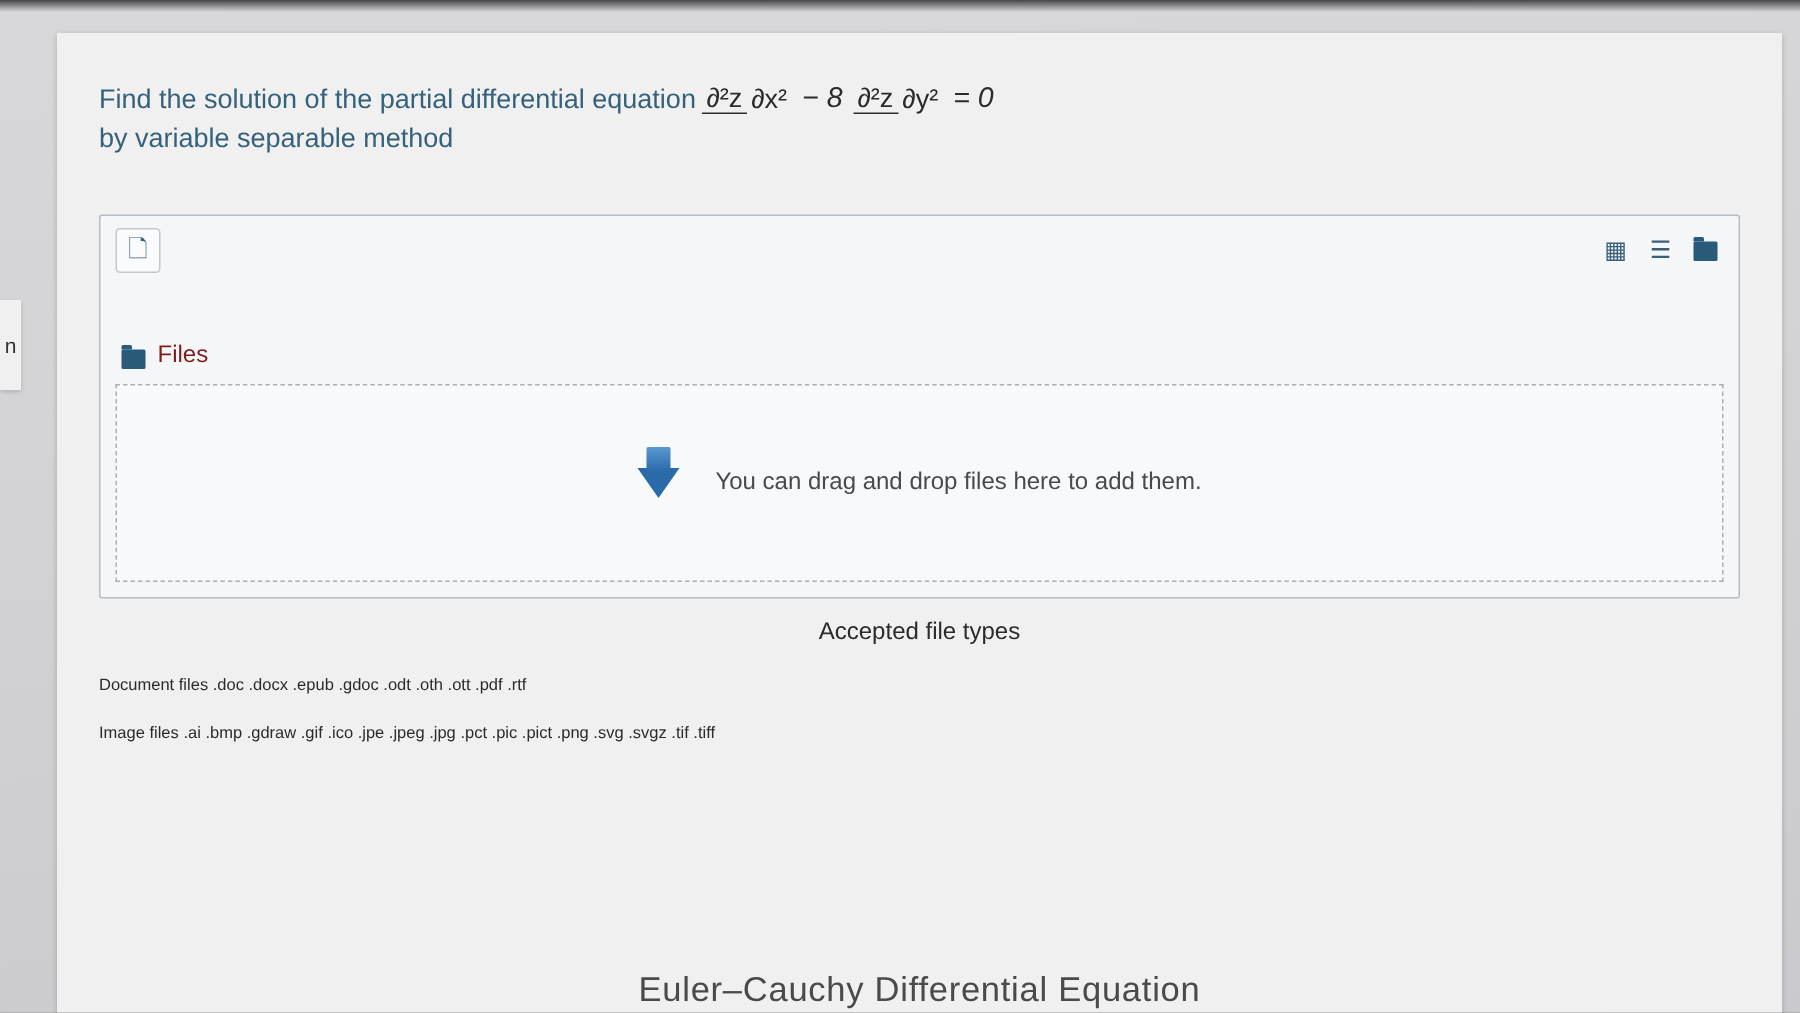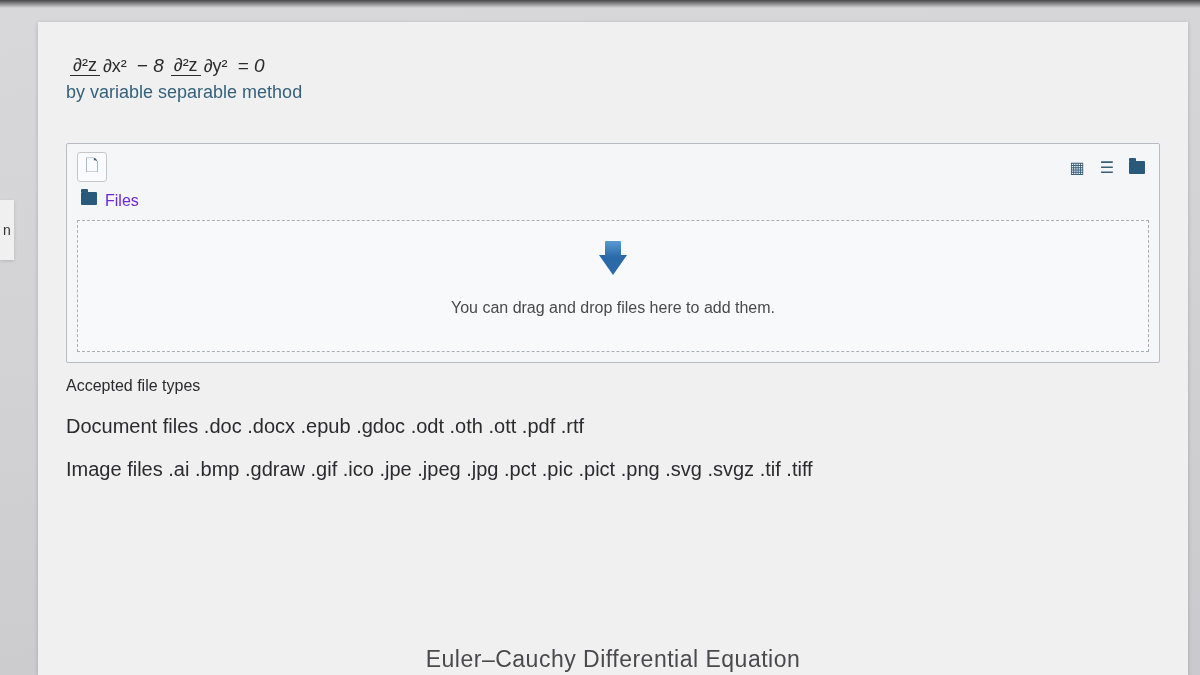--- a/index.html
+++ b/index.html
@@ -115,25 +115,26 @@
     align-items: center;
   }
   .view-btn {
     width: 24px; height: 20px;
     display: flex; align-items: center; justify-content: center;
     color: #3a5f7a;
     font-size: 16px;
   }
   .filebox-tab {
     display: flex;
-    align-items: flex-start;
+    align-items: flex-end;
     gap: 8px;
     padding: 8px 12px 10px 14px;
     font-size: 16px;
-    color: #6d28d9;
+    color: #7f1d1d;
+    margin-top: 36px;
   }
   .folder-icon {
     width: 16px; height: 13px;
     background: #2a5a7a;
     border-radius: 1px;
     position: relative;
   }
   .folder-icon::before {
     content: "";
     position: absolute;
@@ -141,21 +142,21 @@
     width: 7px; height: 3px;
     background: #2a5a7a;
     border-radius: 1px 1px 0 0;
   }
   .dropzone {
     margin: 0 10px 10px 10px;
     border: 1px dashed #a8afb6;
     background: #f8f9fb;
     height: 130px;
     display: flex;
-    flex-direction: column;
+    flex-direction: row;
     align-items: center;
     justify-content: center;
     gap: 24px;
   }
   .arrow-down {
     width: 0; height: 0;
     border-left: 14px solid transparent;
     border-right: 14px solid transparent;
     border-top: 20px solid #2a6aa8;
     position: relative;
@@ -174,24 +175,25 @@
   }
   .accepted {
     margin-top: 14px;
     color: #333;
   }
   .accepted h4 {
     font-weight: normal;
     font-size: 16px;
     margin: 0 0 8px 0;
     color: #2b2b2e;
+    text-align: center;
   }
   .accepted p {
     margin: 20px 0;
-    font-size: 20px;
+    font-size: 11px;
     color: #2b2b2e;
   }
   .cutoff {
     position: absolute;
     bottom: 2px;
     left: 50%;
     transform: translateX(-50%);
     font-size: 23px;
     color: #4a4a4d;
     letter-spacing: .5px;
@@ -211,20 +213,21 @@
   <div class="screen-edge-top"></div>
 
   <div class="nav-sliver">
     <span>n</span>
   </div>
 
   <div class="page">
 
     <div class="question-text">
       <div class="prompt-line">
+        <span>Find the solution of the partial differential equation</span>
         <span class="frac">
           <span class="num">∂²z</span>
           <span class="den">∂x²</span>
         </span>
         <span class="eqtxt">− 8</span>
         <span class="frac">
           <span class="num">∂²z</span>
           <span class="den">∂y²</span>
         </span>
         <span class="eqtxt">= 0</span>

